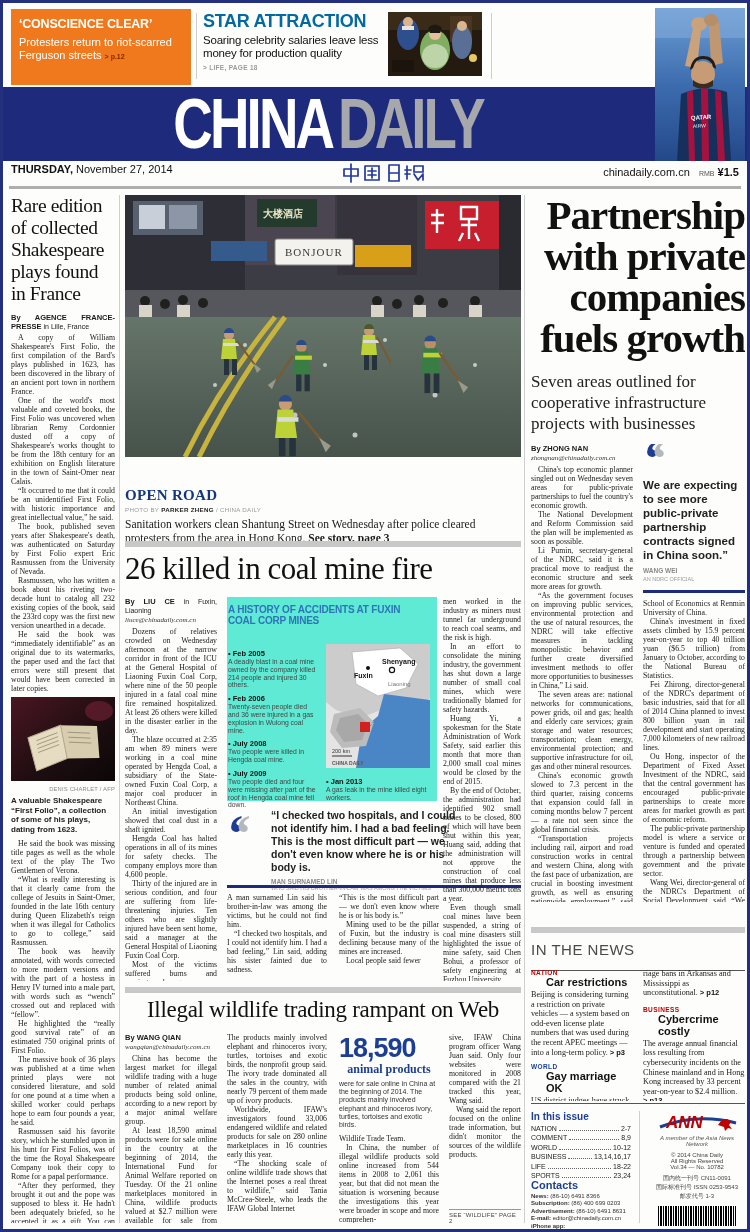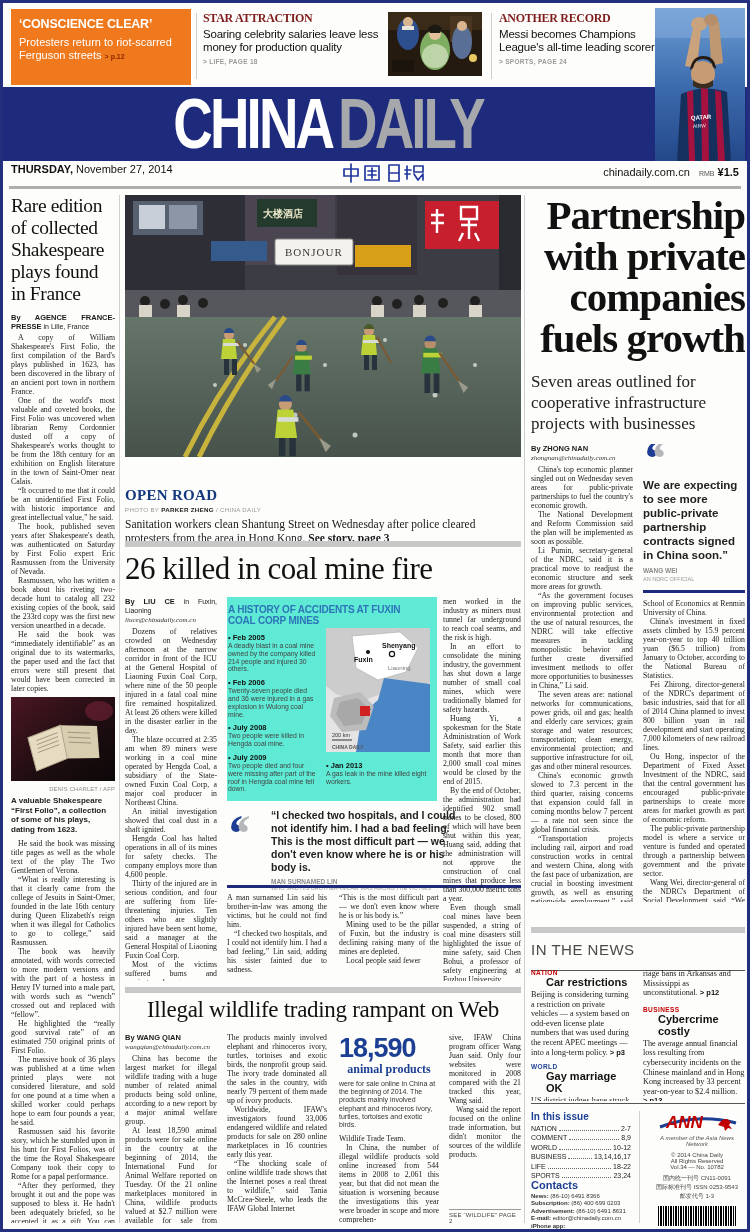--- a/index.html
+++ b/index.html
@@ -2,21 +2,21 @@
 <html><head>
 <meta charset="utf-8">
 <style>
   html,body{margin:0;padding:0;background:#e8e8e8;}
   #page{position:relative;width:744px;height:1226px;margin:0 auto;background:#fdfdfb;
         border:3px solid #22307e;overflow:hidden;font-family:"Liberation Serif",serif;color:#1a1a1a;}
   .abs{position:absolute;}
   .sans{font-family:"Liberation Sans",sans-serif;}
   .hidden-ov{overflow:hidden;}
   
-  .promo-kicker{font-family:Liberation Serif, serif;font-weight:bold;color:#7f1d1d;font-size:12px;letter-spacing:-0.3px;}
+  .promo-kicker{font-family:Liberation Sans, sans-serif;font-weight:bold;color:#0369a1;font-size:18px;letter-spacing:-0.3px;}
   .promo-text{font-family:"Liberation Sans",sans-serif;font-size:11.5px;line-height:13px;color:#111;letter-spacing:-0.2px;margin-top:2px;}
   .promo-page{font-family:"Liberation Sans",sans-serif;font-size:6.5px;font-weight:bold;color:#9a9a9a;margin-top:4px;letter-spacing:.3px;}
   .vline{width:1px;background:#cfcfcf;}
   
   #masthead{left:0;top:84px;width:744px;height:74px;background:#1e2b7d;}
   #masthead .word{font-family:"Liberation Sans",sans-serif;font-weight:900;font-size:57px;letter-spacing:-3px;
                   transform:scale(.96,1.22);transform-origin:center;display:inline-block;line-height:74px;}
   
   .datebar{font-family:"Liberation Sans",sans-serif;font-size:11px;color:#111;}
   .grayrule{background:#aeaeae;}
@@ -100,25 +100,20 @@
       <path d="M40 16 q7 -7 14 0 l-2 5 h-10 z" fill="#1c1812"></path>
       <ellipse cx="74" cy="30" rx="10" ry="17" fill="#5a6f96"></ellipse>
       <circle cx="74" cy="14" r="5" fill="#d8b58e"></circle>
       <circle cx="85" cy="46" r="4" fill="#e8c860"></circle>
       <rect x="4" y="48" width="22" height="12" fill="#1a140c"></rect>
     </svg>
   </div>
 
   <div class="abs vline" style="left:488px;top:10px;height:66px;"></div>
 
-  <div class="abs" style="left:496px;top:8px;width:162px;height:72px;">
-    <div class="promo-kicker">ANOTHER RECORD</div>
-    <div class="promo-text">Messi becomes Champions League's all-time leading scorer</div>
-    <div class="promo-page">&gt; SPORTS, PAGE 24</div>
-  </div>
 
   <div class="abs" id="masthead">
     <div style="text-align:center;width:650px;">
       <span class="word" style="color:#ffffff;">CHINA</span><span class="word" style="color:#a6a8ab;">DAILY</span>
     </div>
   </div>
 
   <div class="abs" style="left:652px;top:5px;width:90px;height:153px;z-index:5;">
     <svg width="90" height="153" viewBox="0 0 90 153">
       <defs>
@@ -364,21 +359,21 @@
     <p>The blaze occurred at 2:35 am when 89 miners were working in a coal mine operated by Hengda Coal, a subsidiary of the State-owned Fuxin Coal Corp, a major coal producer in Northeast China.</p>
     <p>An initial investigation showed that coal dust in a shaft ignited.</p>
     <p>Hengda Coal has halted operations in all of its mines for safety checks. The company employs more than 4,600 people.</p>
     <p>Thirty of the injured are in serious condition, and four are suffering from life-threatening injuries. Ten others who are slightly injured have been sent home, said a manager at the General Hospital of Liaoning Fuxin Coal Corp.</p>
     <p>Most of the victims suffered burns and respiratory damage.</p>
 
   </div>
 
   <div class="abs" id="infobox" style="left:224px;top:594px;width:210px;height:204px;">
     <div class="ib-title">A HISTORY OF ACCIDENTS AT FUXIN COAL CORP MINES</div>
-    <div style="display:flex;margin-top:2px;justify-content:space-between;">
+    <div style="display:flex;margin-top:18px;justify-content:space-between;">
       <div style="width:92px;">
         <div class="ev-d">• Feb 2005</div>
         <div class="ev-t">A deadly blast in a coal mine owned by the company killed 214 people and injured 30 others.</div>
         <div class="ev-d">• Feb 2006</div>
         <div class="ev-t">Twenty-seven people died and 36 were injured in a gas explosion in Wulong coal mine.</div>
         <div class="ev-d">• July 2008</div>
         <div class="ev-t">Two people were killed in Hengda coal mine.</div>
         <div class="ev-d">• July 2009</div>
         <div class="ev-t">Two people died and four were missing after part of the roof in Hengda coal mine fell down.</div>
       </div>
@@ -422,21 +417,21 @@
     </div>
   </div>
   <div class="abs navybar" style="left:224px;top:882px;width:294px;height:3px;"></div>
 
   <div class="abs hidden-ov body" style="left:224px;top:890px;width:100px;height:88px;">
     <p class="noind">A man surnamed Lin said his brother-in-law was among the victims, but he could not find him.</p>
     <p>“I checked two hospitals, and I could not identify him. I had a bad feeling,” Lin said, adding his sister fainted due to sadness.</p>
   </div>
   <div class="abs hidden-ov body" style="left:336px;top:890px;width:100px;height:88px;">
     <p class="noind">“This is the most difficult part — we don't even know where he is or his body is.”</p>
-    <p>Mining used to be the pillar of Fuxin, but the industry is declining raising many of the mines are depleted.</p>
+    <p>Mining used to be the pillar of Fuxin, but the industry is declining because many of the mines are increased.</p>
     <p>Local people said fewer</p>
   </div>
 
   <div class="abs hidden-ov body" style="left:440px;top:594px;width:78px;height:384px;">
     <p class="noind">men worked in the industry as miners must tunnel far underground to reach coal seams, and the risk is high.</p>
     <p>In an effort to consolidate the mining industry, the government has shut down a large number of small coal mines, which were traditionally blamed for safety hazards.</p>
     <p>Huang Yi, a spokesman for the State Administration of Work Safety, said earlier this month that more than 2,000 small coal mines would be closed by the end of 2015.</p>
     <p>By the end of October, the administration had identified 902 small mines to be closed, 800 of which will have been shut within this year, Huang said, adding that the administration will not approve the construction of coal mines that produce less than 300,000 metric tons a year.</p>
     <p>Even though small coal mines have been suspended, a string of coal mine disasters still highlighted the issue of mine safety, said Chen Bohui, a professor of safety engineering at Fuzhou University.</p>
 

